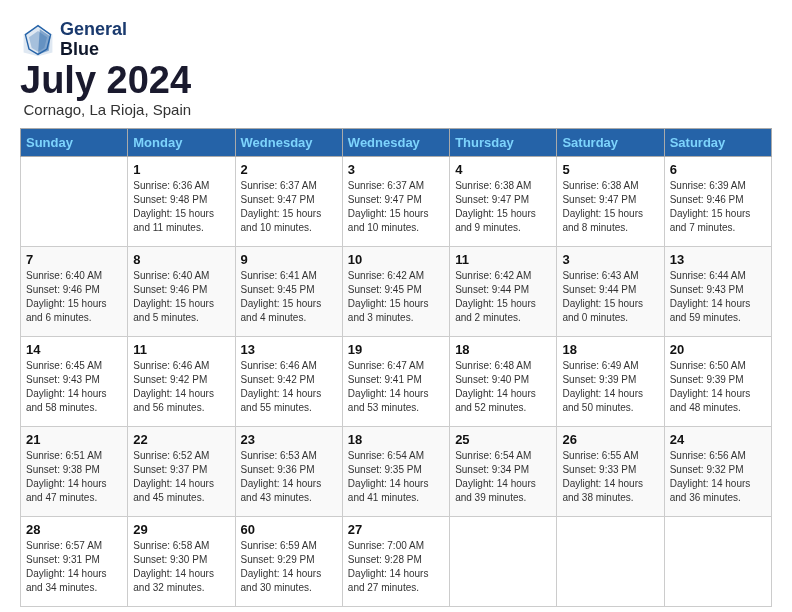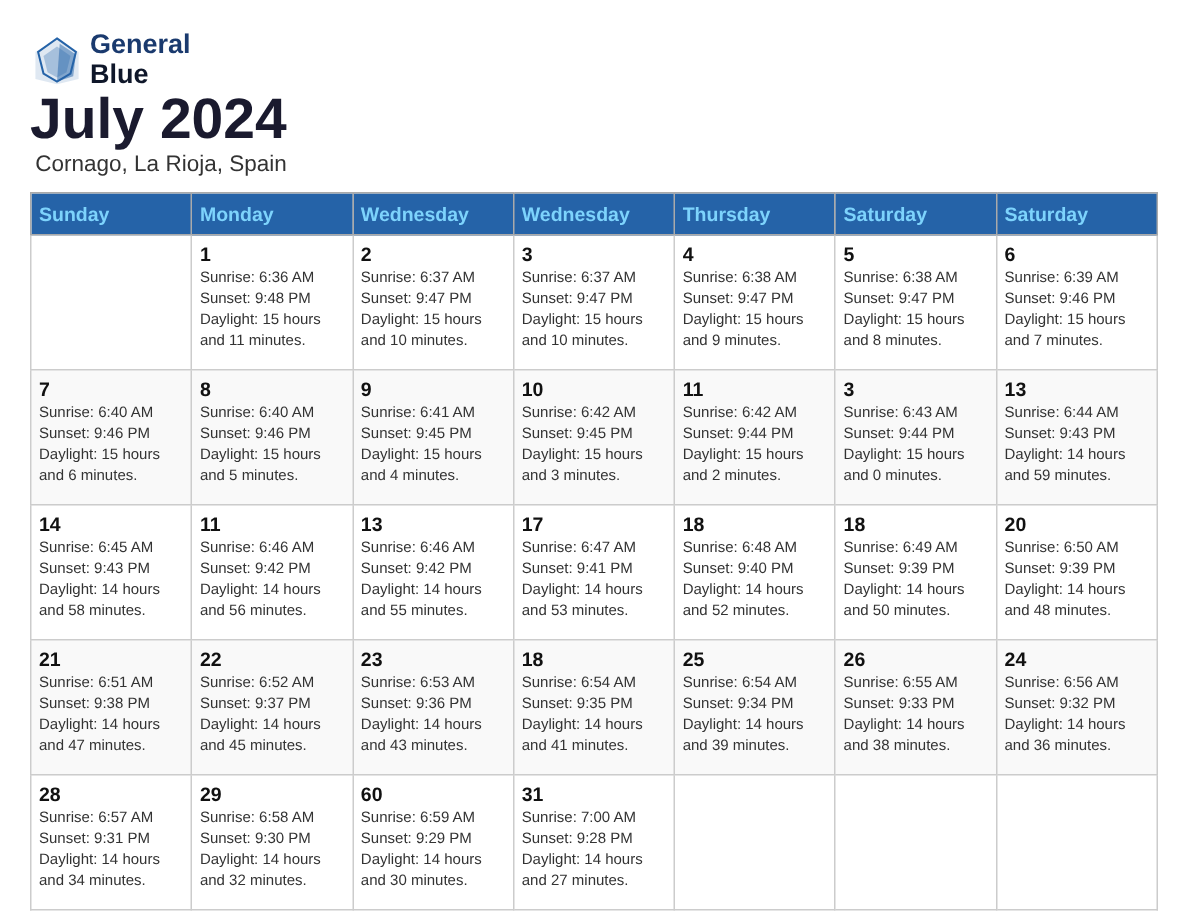--- a/index.html
+++ b/index.html
@@ -179,21 +179,21 @@
         </td>
         <td>
           <span class="day-number">11</span>
           <div class="day-info">Sunrise: 6:46 AM<br>Sunset: 9:42 PM<br>Daylight: 14 hours and 56 minutes.</div>
         </td>
         <td>
           <span class="day-number">13</span>
           <div class="day-info">Sunrise: 6:46 AM<br>Sunset: 9:42 PM<br>Daylight: 14 hours and 55 minutes.</div>
         </td>
         <td>
-          <span class="day-number">17</span>
+          <span class="day-number">19</span>
           <div class="day-info">Sunrise: 6:47 AM<br>Sunset: 9:41 PM<br>Daylight: 14 hours and 53 minutes.</div>
         </td>
         <td>
           <span class="day-number">18</span>
           <div class="day-info">Sunrise: 6:48 AM<br>Sunset: 9:40 PM<br>Daylight: 14 hours and 52 minutes.</div>
         </td>
         <td>
           <span class="day-number">18</span>
           <div class="day-info">Sunrise: 6:49 AM<br>Sunset: 9:39 PM<br>Daylight: 14 hours and 50 minutes.</div>
         </td>
@@ -239,21 +239,21 @@
         </td>
         <td>
           <span class="day-number">29</span>
           <div class="day-info">Sunrise: 6:58 AM<br>Sunset: 9:30 PM<br>Daylight: 14 hours and 32 minutes.</div>
         </td>
         <td>
           <span class="day-number">60</span>
           <div class="day-info">Sunrise: 6:59 AM<br>Sunset: 9:29 PM<br>Daylight: 14 hours and 30 minutes.</div>
         </td>
         <td>
-          <span class="day-number">31</span>
+          <span class="day-number">27</span>
           <div class="day-info">Sunrise: 7:00 AM<br>Sunset: 9:28 PM<br>Daylight: 14 hours and 27 minutes.</div>
         </td>
         <td class="empty"></td>
         <td class="empty"></td>
         <td class="empty"></td>
       </tr>
     </tbody>
 </table>
 
 </body></html>

